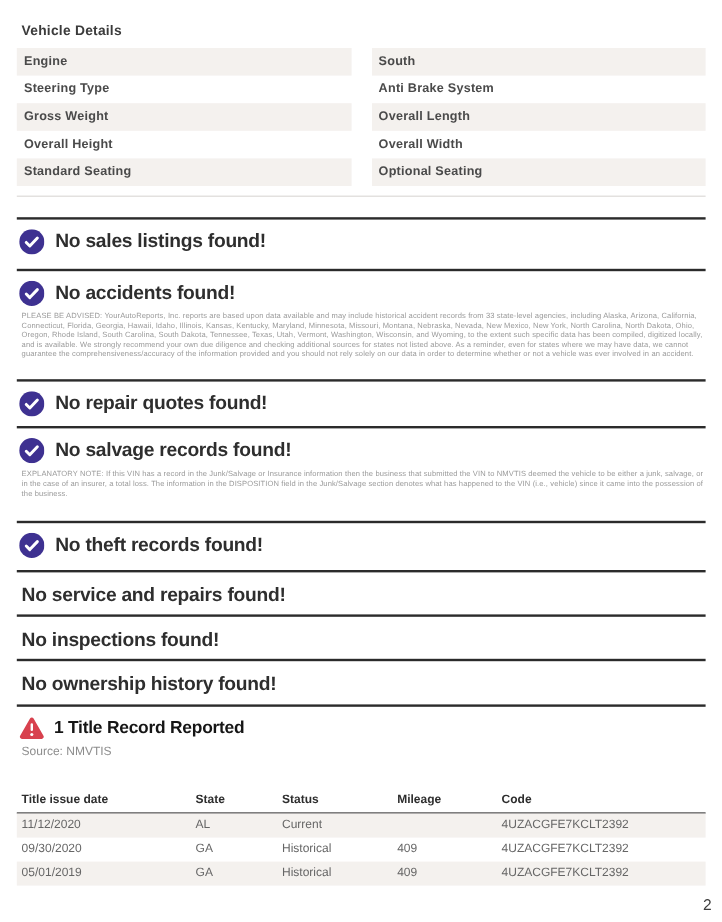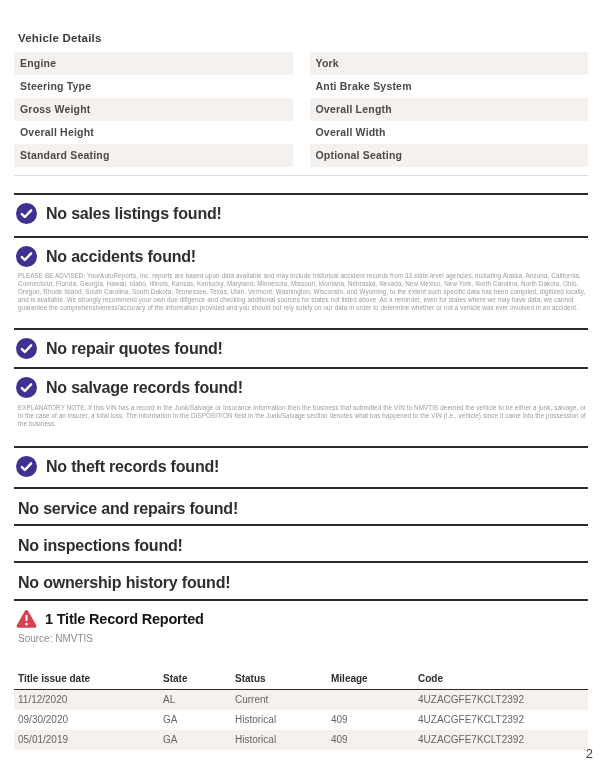--- a/index.html
+++ b/index.html
@@ -1,18 +1,18 @@
 <!DOCTYPE html>
 <html><head>
 <meta charset="utf-8">
 <style>
   * { margin:0; padding:0; box-sizing:border-box; }
   html,body { width:602px; height:768px; background:#ffffff; overflow:hidden;
               font-family:"Liberation Sans", sans-serif; }
-  .page { position:relative; width:602px; height:768px; padding:32px 14px 0 14px; }
+  .page { position:relative; width:602px; height:768px; padding:20px 14px 0 14px; }
 
   .vd-title { font-size:11.5px; font-weight:bold; color:#3b3b3b; margin:0 0 8px 4px; letter-spacing:0.2px; }
 
   .vd-grid { display:grid; grid-template-columns:1fr 1fr; column-gap:17px; }
   .vd-cell { height:23px; line-height:23px; padding-left:6px; font-size:10.5px; font-weight:bold;
              color:#4a4a4a; letter-spacing:0.2px; }
   .shaded { background:#f4f1ee; }
 
   .light-hr { border-top:1px solid #dcdad8; margin-top:8px; }
 
@@ -48,21 +48,21 @@
 </style>
 </head>
 <body>
 
 <div class="page">
 
   <div class="vd-title">Vehicle Details</div>
 
   <div class="vd-grid">
     <div class="vd-cell shaded">Engine</div>
-    <div class="vd-cell shaded">York</div>
+    <div class="vd-cell shaded">South</div>
     <div class="vd-cell">Steering Type</div>
     <div class="vd-cell">Anti Brake System</div>
     <div class="vd-cell shaded">Gross Weight</div>
     <div class="vd-cell shaded">Overall Length</div>
     <div class="vd-cell">Overall Height</div>
     <div class="vd-cell">Overall Width</div>
     <div class="vd-cell shaded">Standard Seating</div>
     <div class="vd-cell shaded">Optional Seating</div>
   </div>
 

